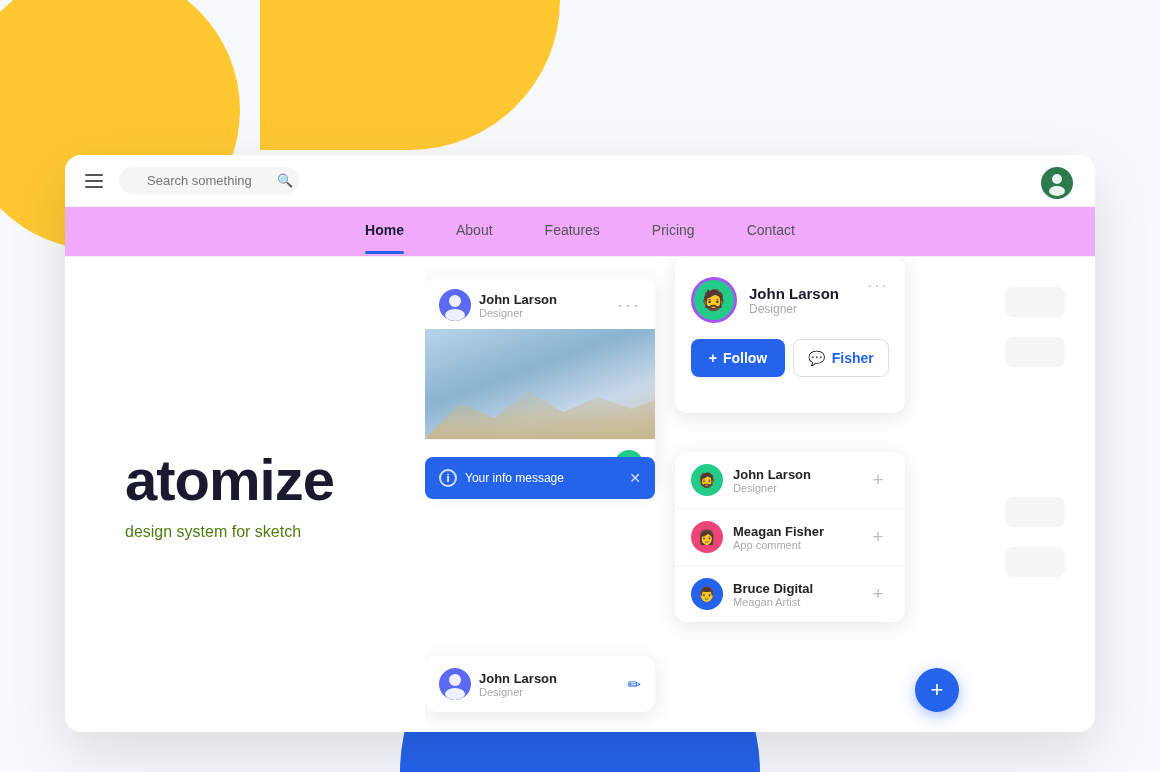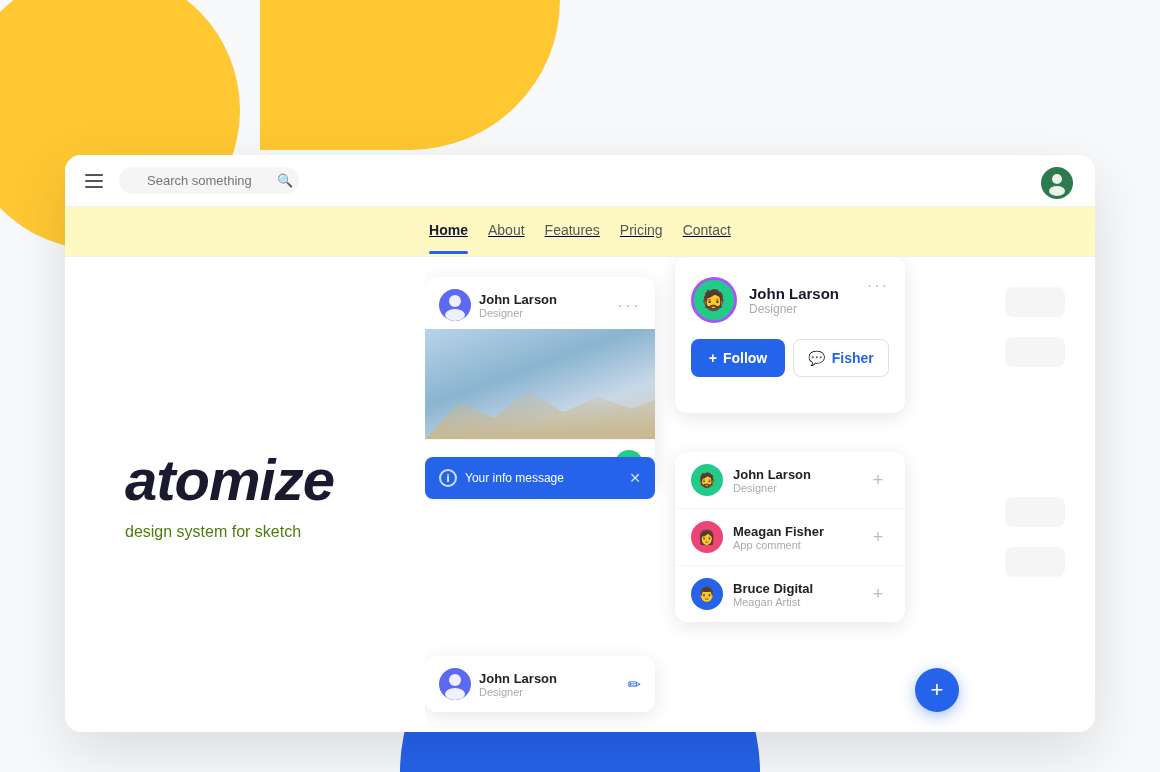--- a/index.html
+++ b/index.html
@@ -92,25 +92,24 @@
     .search-icon-svg {
       color: #999;
       font-size: 13px;
     }
 
     
     .browser-nav {
       display: flex;
       align-items: center;
       justify-content: center;
-      gap: 20px;
+      gap: 52px;
       height: 50px;
       border-bottom: 1px solid #f0f0f0;
-      background: #fef9c3;
-      text-decoration: underline;
+      background: #f0abfc;
     }
     .nav-item {
       font-size: 14px;
       color: #555;
       cursor: pointer;
       padding-bottom: 4px;
       position: relative;
     }
     .nav-item.active {
       color: #1a1a2e;
@@ -158,21 +157,20 @@
       flex-direction: column;
       justify-content: center;
       padding: 40px 40px 40px 60px;
     }
     .brand-title {
       font-size: 58px;
       font-weight: 800;
       color: #1a1a2e;
       line-height: 1.1;
       letter-spacing: -1px;
-      font-style: italic;
     }
     .brand-subtitle {
       font-size: 16px;
       color: #4d7c0f;
       margin-top: 12px;
     }
 
     
     .right-components {
       flex: 1;

